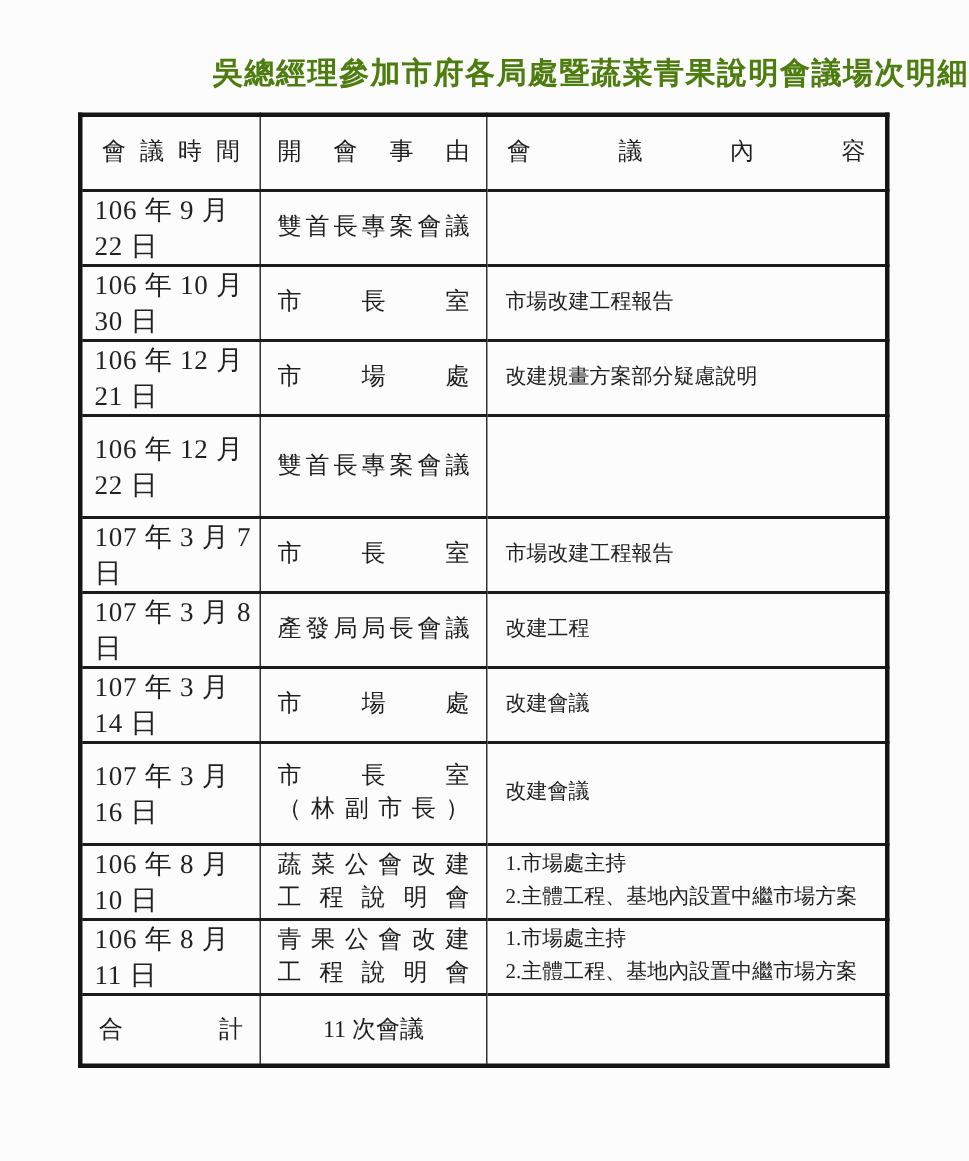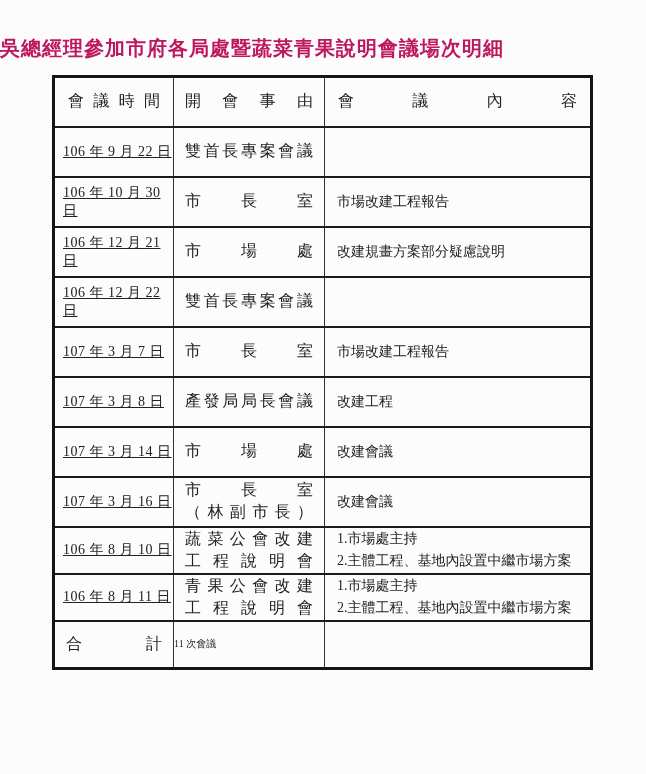--- a/index.html
+++ b/index.html
@@ -8,25 +8,25 @@
     height: 774px;
     background: #fcfcfc;
     color: #242424;
     font-family: "Liberation Serif", serif;
     overflow: hidden;
   }
   .page { width: 646px; height: 774px; position: relative; }
   .title {
     margin: 0;
     padding-top: 35px;
-    text-align: left;
+    text-align: right;
     font-size: 20px;
     font-weight: bold;
     letter-spacing: 1px;
-    color: #be185d;
+    color: #4d7c0f;
   }
   table.meeting-table {
     border-collapse: collapse;
     table-layout: fixed;
     width: 538px;
     margin: 13px 0 0 52px;
     border: 3px solid #151515;
   }
   col.c1 { width: 120px; }
   col.c2 { width: 151px; }
@@ -34,50 +34,50 @@
   th, td {
     border-top: 2px solid #1b1b1b;
     border-bottom: 2px solid #1b1b1b;
     border-left: 1px solid #333;
     border-right: 1px solid #333;
     vertical-align: middle;
     padding: 0;
     font-weight: normal;
   }
   tr.r { height: 50px; }
-  tr.r-tall { height: 50px; margin-top: 30px; }
+  tr.r-tall { height: 68px; margin-top: 30px; }
   tr.r-xtall { height: 46px; }
   tr.r-last { height: 48px; }
   .spread {
     display: flex;
     justify-content: space-between;
     align-items: center;
   }
   .hdr { font-size: 16px; color: #1f1f1f; }
   .pad-c1 { padding: 0 13px; }
   .pad-c2 { padding: 0 11px; }
   .pad-c3 { padding: 0 13px; }
   .date-cell {
-    font-size: 14px;
+    font-size: 18px;
     padding-left: 8px;
     letter-spacing: 0.5px;
     color: #222;
-    text-decoration: underline;
   }
   .subject-cell { font-size: 16px; color: #1f1f1f; }
   .subject-line { margin: 1px 11px; }
   .content-cell {
     font-size: 14px;
     padding-left: 12px;
     padding-right: 4px;
     color: #222;
   }
   .content-line { line-height: 1.55; }
   .total-value-cell {
-    font-size: 10px;
+    font-size: 16px;
+    text-align: center;
     color: #1f1f1f;
   }
 </style>
 </head>
 <body>
 
 <div class="page">
 
   <h1 class="title">吳總經理參加市府各局處暨蔬菜青果說明會議場次明細</h1>
 

